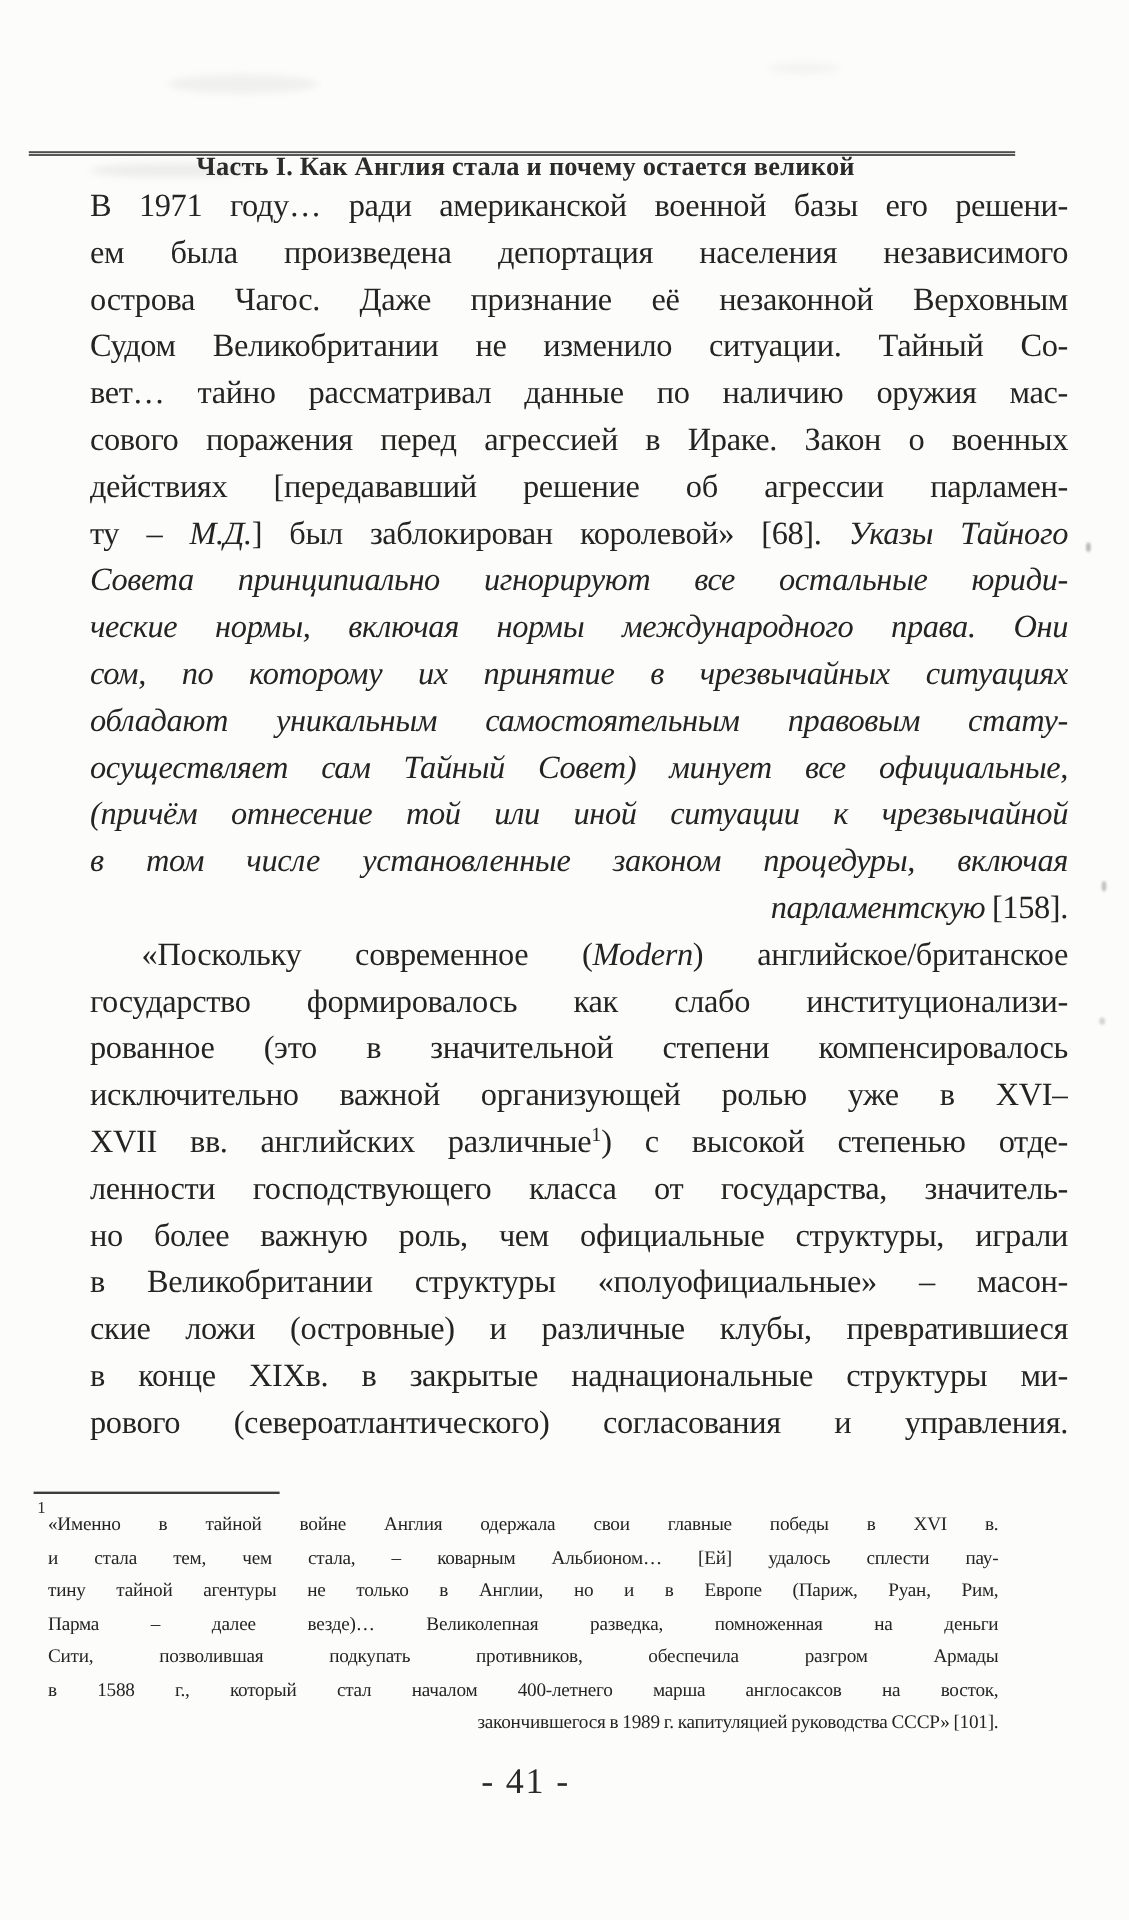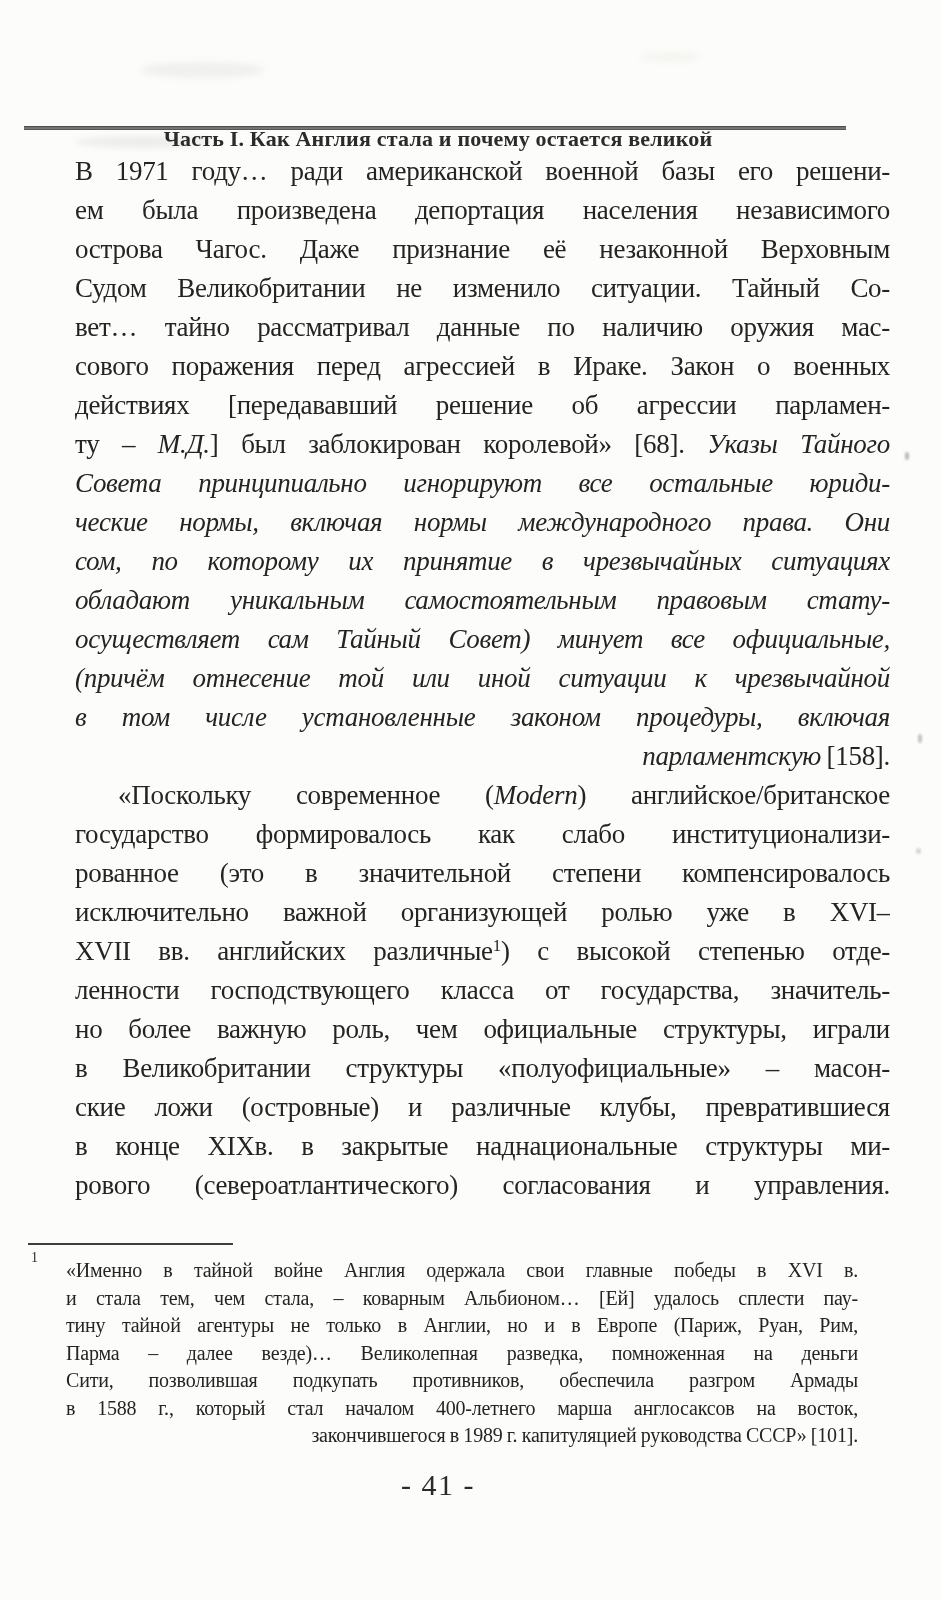--- a/index.html
+++ b/index.html
@@ -75,23 +75,23 @@
   .footnote-marker {
     position: absolute;
     top: 1250px;
     left: 31px;
     font-size: 14px;
     color: #2e2e2e;
   }
   .footnote {
     position: absolute;
     top: 1257px;
-    left: 66px;
+    left: 40px;
     width: 792px;
-    font-size: 20px;
+    font-size: 16px;
     letter-spacing: -0.2px;
     word-spacing: -0.5px;
   }
   .footnote .line {
     height: 27.5px;
     line-height: 27.5px;
   }
   .page-number {
     position: absolute;
     top: 1468px;

